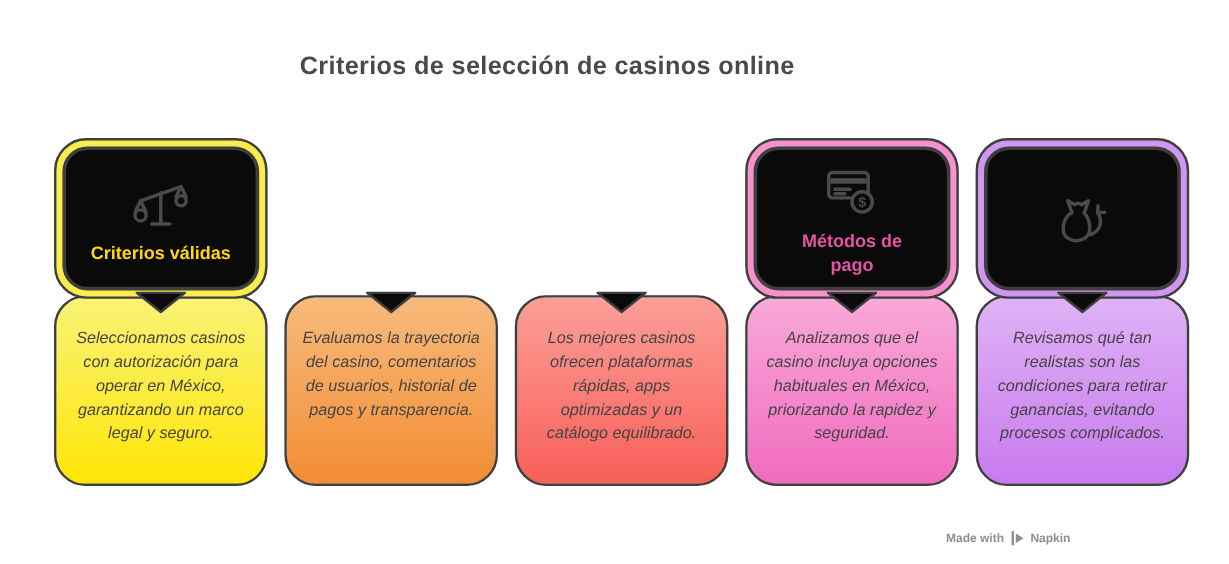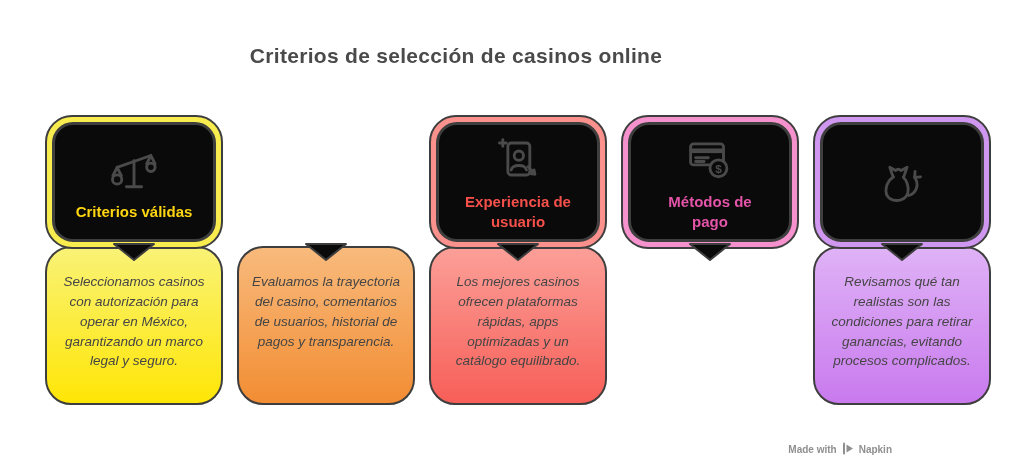--- a/index.html
+++ b/index.html
@@ -150,38 +150,29 @@
       </div>
       <svg class="tail" width="48" height="19" viewBox="0 0 48 19">
         <path class="tail-path" d="M4 1 L24 17 L44 1 Z"></path>
       </svg>
     </div>
 
     <div class="card" style="--band: #FA918C; --title-color: #F6504B; --body-top: #FB9F98; --body-bottom: #F75F58;">
       <div class="card-body">
         <span>Los mejores casinos ofrecen plataformas rápidas, apps optimizadas y un catálogo equilibrado.</span>
       </div>
-      <div class="card-top">
-        <div class="card-top-inner">
-          <svg class="card-icon" width="54" height="54" viewBox="0 0 64 64">
-            <rect class="ic-s" x="20" y="13" width="26" height="38" rx="4"></rect>
-            <circle class="ic-s" cx="33" cy="28" r="5.5"></circle>
-            <path class="ic-s" d="M24 45 C25.5 38 40.5 38 42 45"></path>
-            <path class="ic-s" d="M14 9 V17 M10 13 H18"></path>
-            <path class="ic-s" d="M44 41 L52 50 M52 50 L47.5 49.5 M52 50 L51 45"></path>
-          </svg>
-          <div class="card-title">Experiencia de usuario</div>
-        </div>
-      </div>
       <svg class="tail" width="48" height="19" viewBox="0 0 48 19">
         <path class="tail-path" d="M4 1 L24 17 L44 1 Z"></path>
       </svg>
     </div>
 
     <div class="card" style="--band: #F591CC; --title-color: #E454A8; --body-top: #F9A9DA; --body-bottom: #F06BBE;">
+      <div class="card-body">
+        <span>Analizamos que el casino incluya opciones habituales en México, priorizando la rapidez y seguridad.</span>
+      </div>
       <div class="card-top">
         <div class="card-top-inner">
           <svg class="card-icon" width="54" height="54" viewBox="0 0 64 64">
             <rect class="ic-s" x="9" y="14" width="39" height="25" rx="3.5"></rect>
             <rect class="ic-f" x="10.5" y="19.5" width="36" height="5.5"></rect>
             <line class="ic-s" x1="15" y1="30.5" x2="30" y2="30.5"></line>
             <line class="ic-s" x1="15" y1="35" x2="25" y2="35"></line>
             <circle class="ic-pf" cx="42" cy="43" r="10"></circle>
             <text class="ic-f" x="42" y="48" text-anchor="middle" font-size="14" font-weight="bold" font-family="Liberation Sans, sans-serif">$</text>
           </svg>

